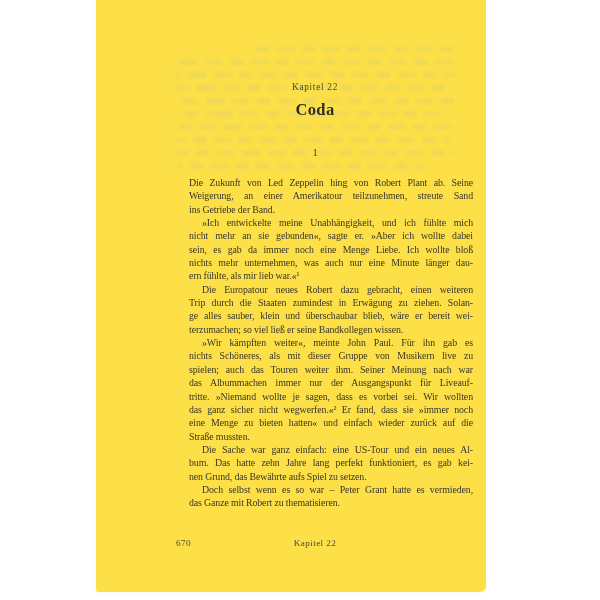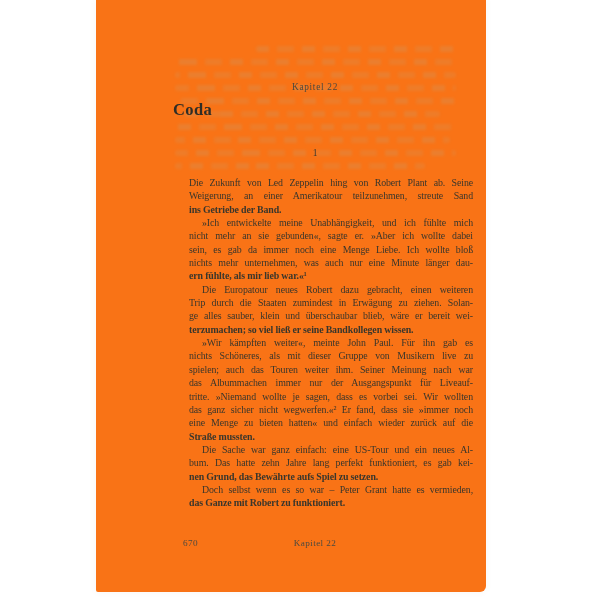--- a/index.html
+++ b/index.html
@@ -5,21 +5,21 @@
   html,body{margin:0;padding:0;}
   body{
     width:600px;height:600px;
     background:#ffffff;
     font-family:"Liberation Serif","DejaVu Serif",serif;
     overflow:hidden;position:relative;
   }
   .page{
     position:absolute;left:96px;top:0;
     width:390px;height:592px;
-    background:#f97316;
+    background:#fde047;
     border-radius:0 0 6px 2px;
     box-shadow:0 0 7px rgba(120,110,80,0.06);
     overflow:hidden;
   }
   
   .ghost{
     position:absolute;height:6px;
     background:repeating-linear-gradient(90deg,
       rgba(172,182,158,.55) 0 13px, rgba(172,182,158,0) 13px 21px,
       rgba(172,182,158,.42) 21px 38px, rgba(172,182,158,0) 38px 46px);
@@ -28,46 +28,46 @@
     pointer-events:none;
   }
   .running-header{
     position:absolute;left:77px;width:284px;top:82px;
     text-align:center;
     font-size:9.3px;letter-spacing:0.7px;
     color:#4b4а3f;color:#4b483f;
   }
   .chapter-title{
     position:absolute;left:77px;width:284px;top:100px;margin:0;
-    text-align:left;
+    text-align:center;
     font-size:16.5px;font-weight:bold;letter-spacing:0.4px;
     color:#2f2d26;
   }
   .section-number{
     position:absolute;left:77px;width:284px;top:148px;
     text-align:center;
     font-size:9.5px;color:#3a372e;
   }
   .body-text{
     position:absolute;left:93px;top:176px;width:284px;
     font-size:9.9px;line-height:13.35px;
     letter-spacing:-0.1px;word-spacing:-0.2px;
     color:#39362c;
   }
   .line{
     text-align:justify;text-align-last:justify;
     white-space:normal;overflow:hidden;height:13.35px;
   }
-  .line.last{text-align-last:left;font-weight:bold;}
+  .line.last{text-align-last:left;}
   .line.indent{text-indent:13px;}
   .page-footer{
     position:absolute;left:77px;width:284px;top:538px;
     font-size:9.2px;color:#4d4a40;letter-spacing:0.4px;
   }
-  .page-number{position:absolute;left:10px;top:0;text-align:right;}
+  .page-number{position:absolute;left:3px;top:0;text-align:right;}
   .footer-chapter{display:block;text-align:center;}
 </style>
 </head>
 <body>
 
 <div class="page">
 
   <div id="bleed">
       <div class="ghost" style="top: 46px; left: 160px; width: 200px; background-position: 0px 0px;"></div>
       <div class="ghost" style="top: 59px; left: 79px; width: 281px; background-position: 9px 0px;"></div>
@@ -105,21 +105,21 @@
       <div class="line">spielen; auch das Touren weiter ihm. Seiner Meinung nach war</div>
       <div class="line">das Albummachen immer nur der Ausgangspunkt für Liveauf-</div>
       <div class="line">tritte. »Niemand wollte je sagen, dass es vorbei sei. Wir wollten</div>
       <div class="line">das ganz sicher nicht wegwerfen.«² Er fand, dass sie »immer noch</div>
       <div class="line">eine Menge zu bieten hatten« und einfach wieder zurück auf die</div>
       <div class="line last">Straße mussten.</div>
       <div class="line indent">Die Sache war ganz einfach: eine US-Tour und ein neues Al-</div>
       <div class="line">bum. Das hatte zehn Jahre lang perfekt funktioniert, es gab kei-</div>
       <div class="line last">nen Grund, das Bewährte aufs Spiel zu setzen.</div>
       <div class="line indent">Doch selbst wenn es so war – Peter Grant hatte es vermieden,</div>
-      <div class="line last">das Ganze mit Robert zu funktioniert.</div>
+      <div class="line last">das Ganze mit Robert zu thematisieren.</div>
     </div>
 
   <div class="page-footer">
     <span class="page-number">670</span>
     <span class="footer-chapter">Kapitel 22</span>
   </div>
 
 </div>
 
 </body></html>

